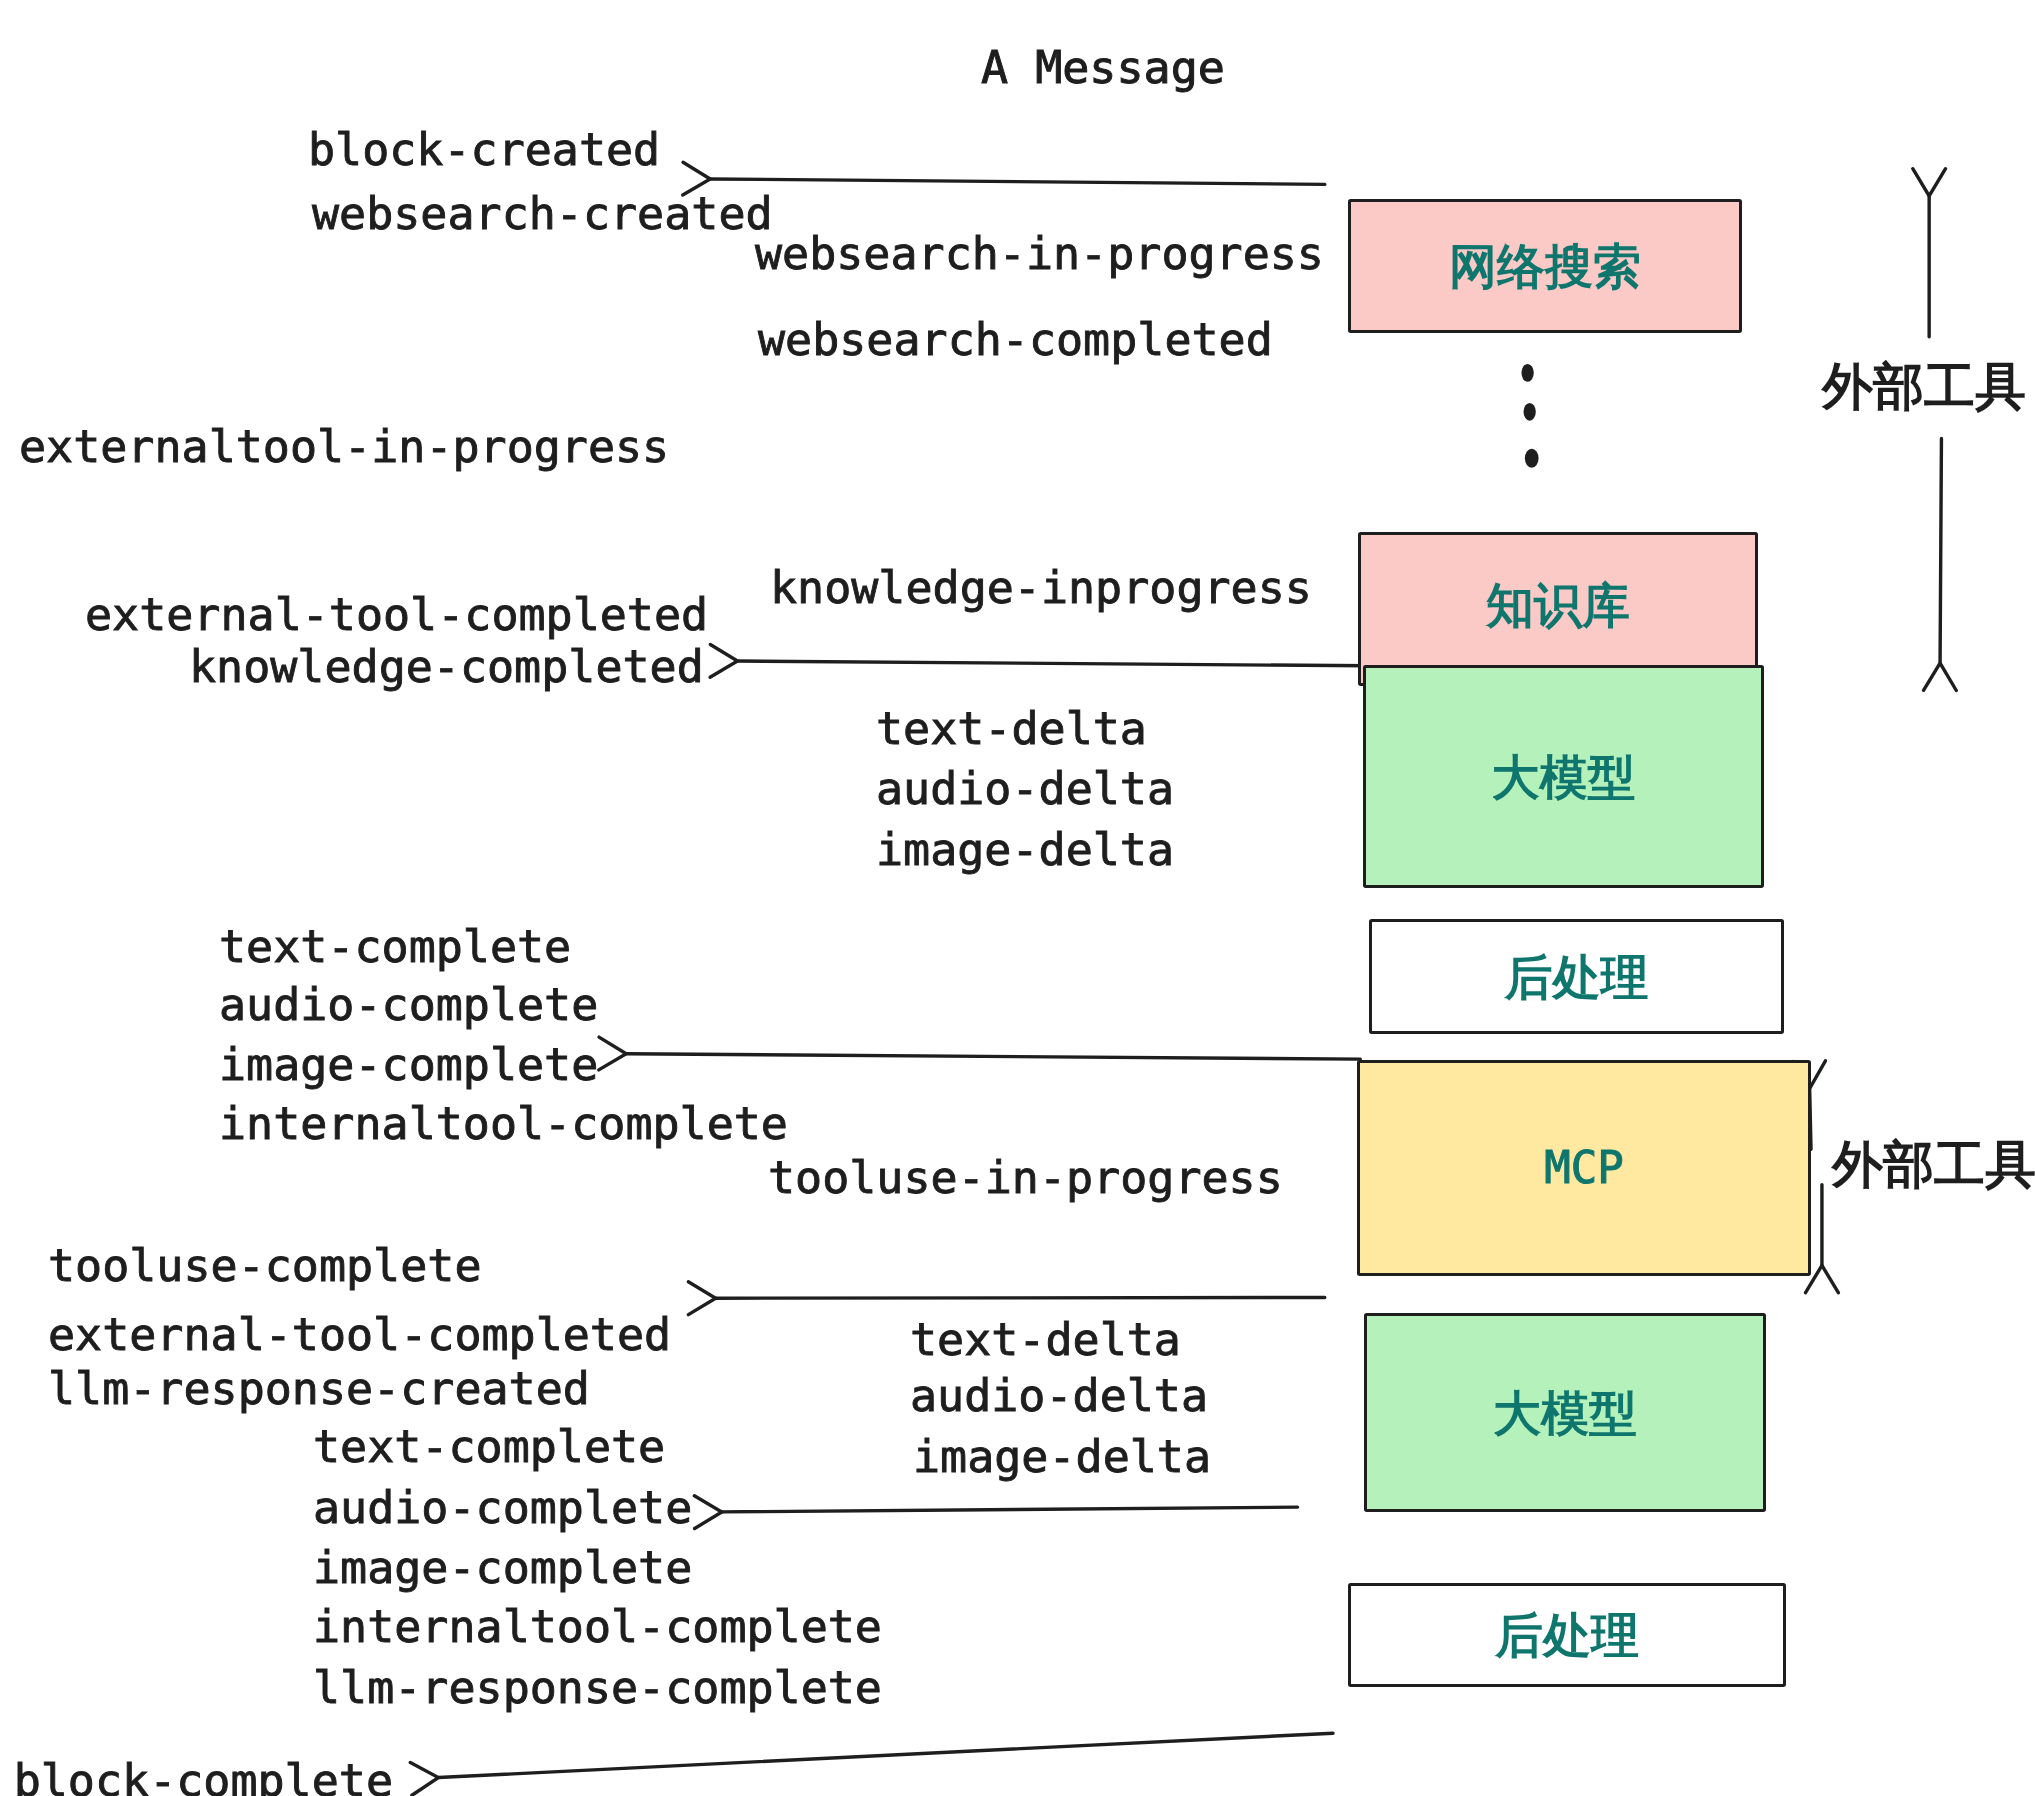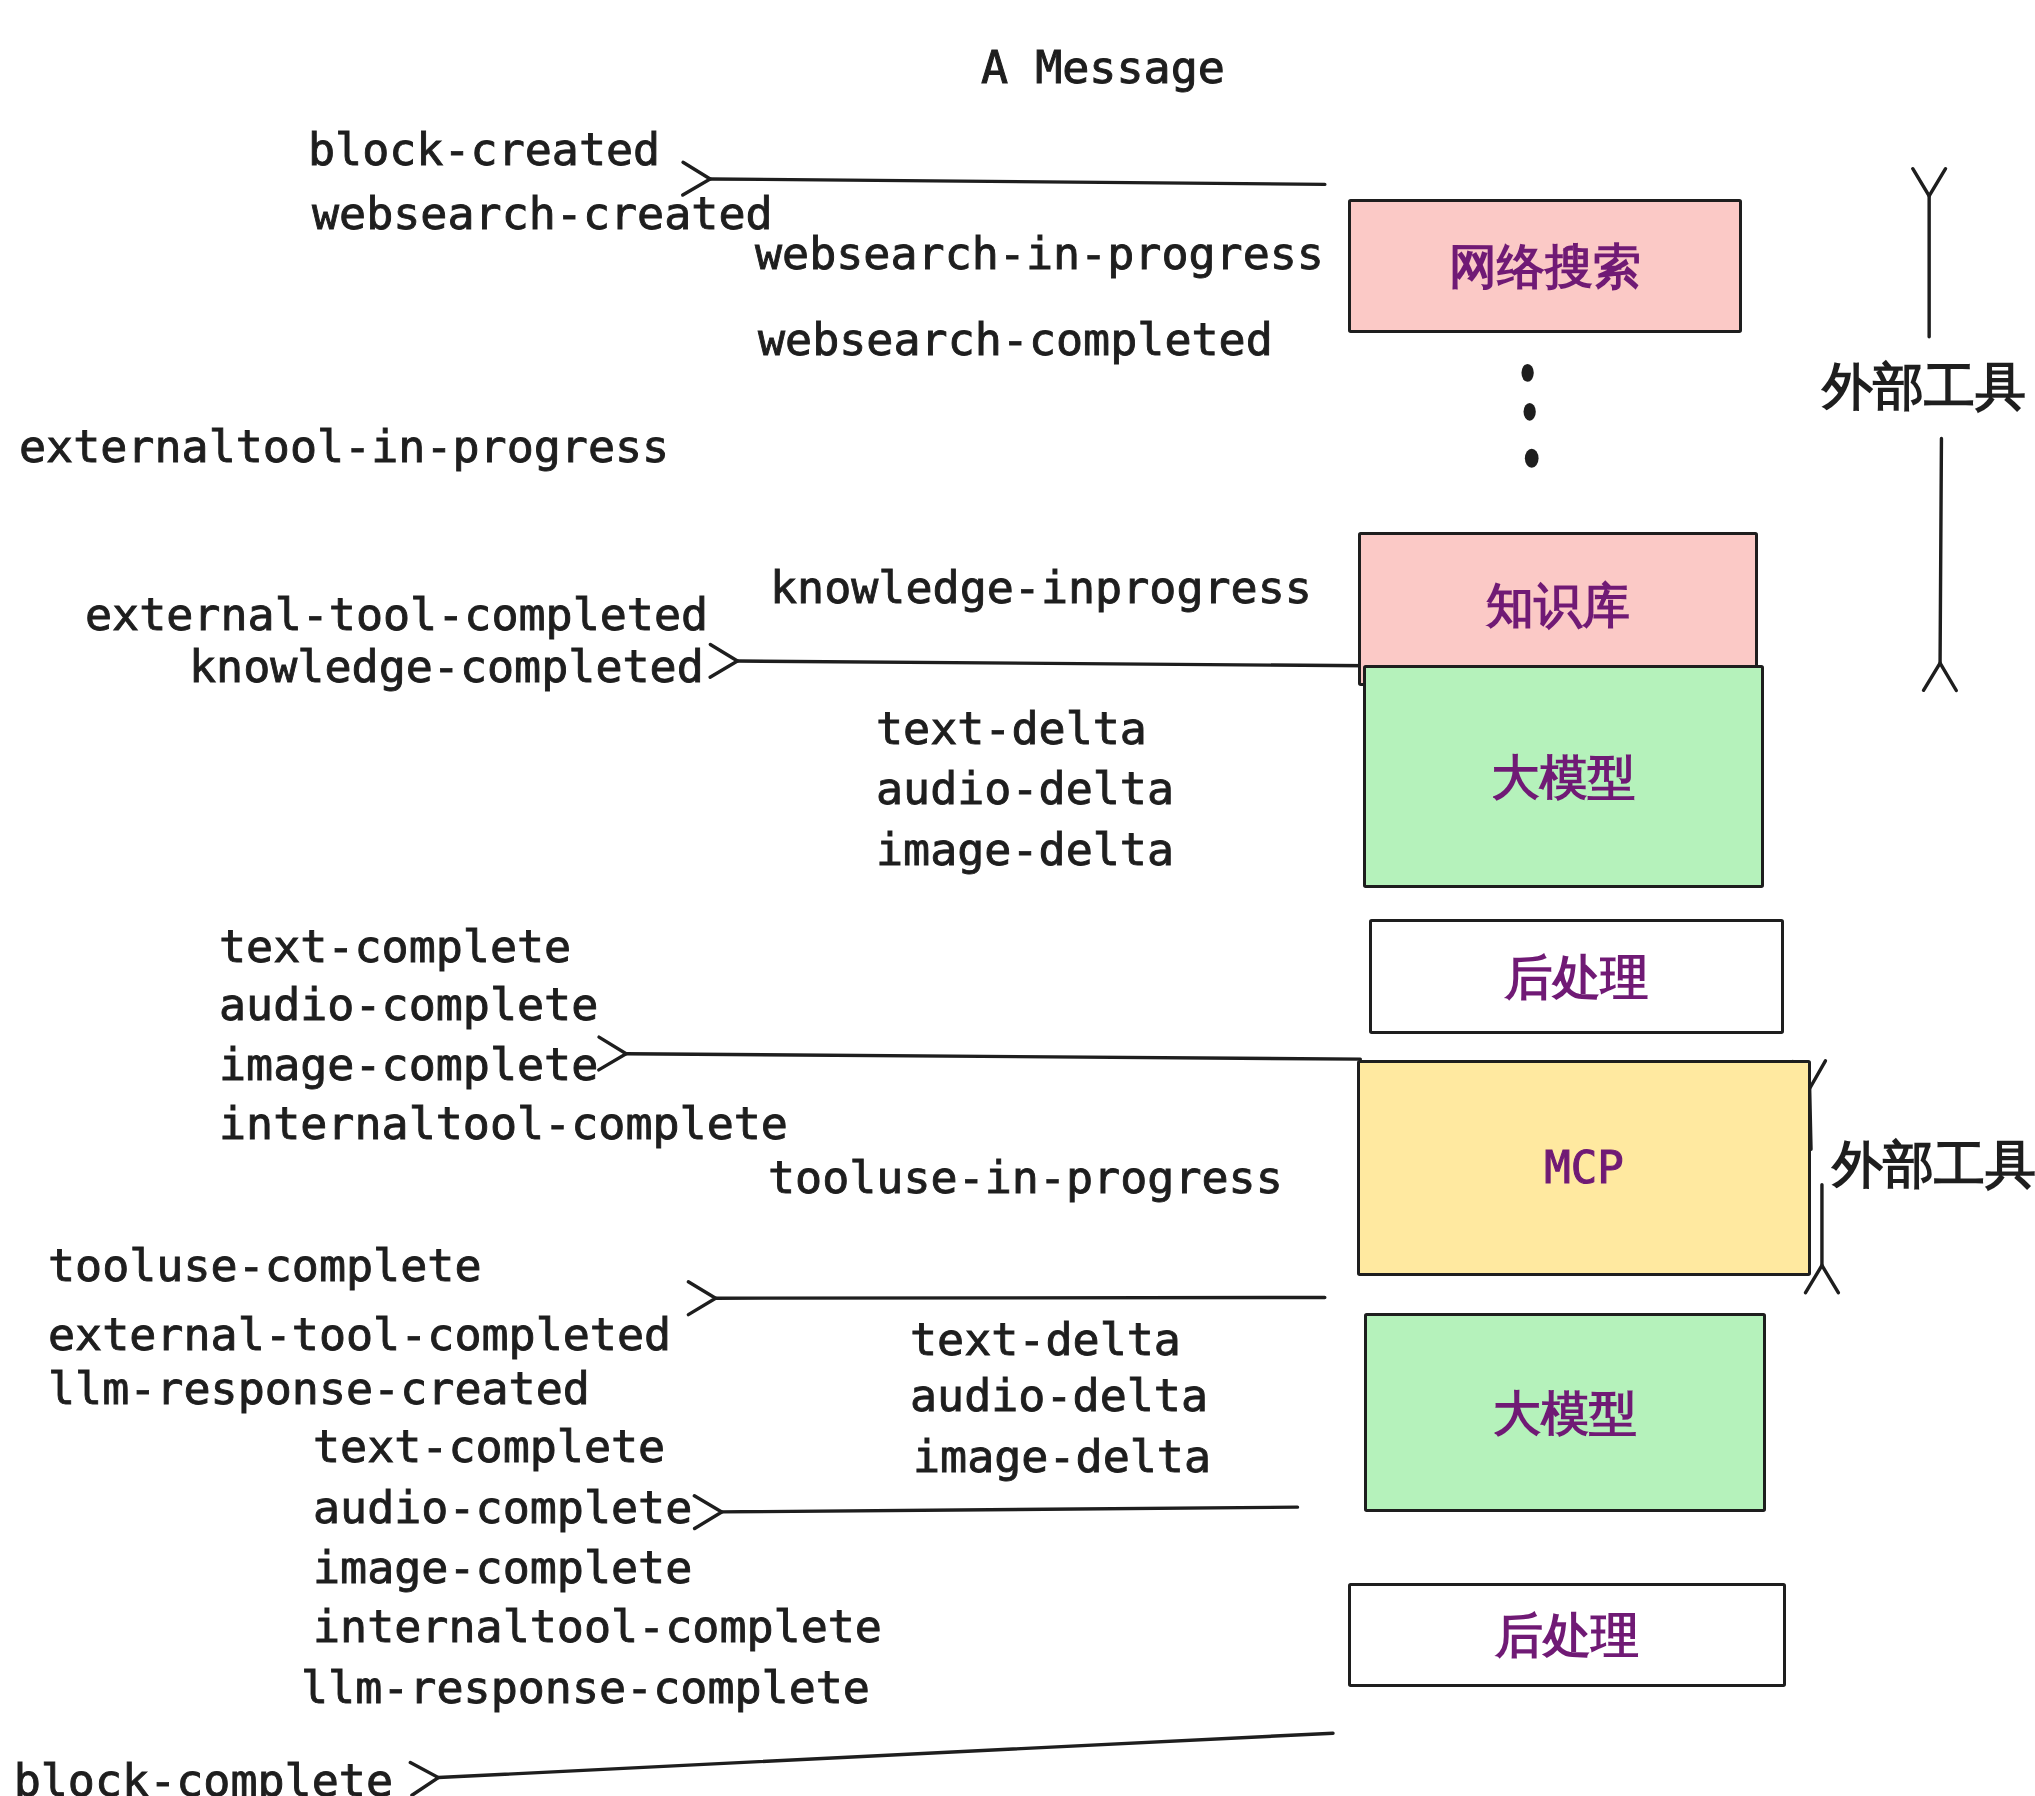--- a/index.html
+++ b/index.html
@@ -17,21 +17,21 @@
   }
   .ev {
     position:absolute; white-space:nowrap;
     font:45px/1.15 "DejaVu Sans Mono", monospace;
     -webkit-text-stroke:0.9px; color:#1e1e1e;
   }
   .box {
     position:absolute; box-sizing:border-box;
     border:3.4px solid #1e1e1e; border-radius:2.7px;
     display:flex; align-items:center; justify-content:center;
-    font:600 48px/1 "DejaVu Sans", sans-serif; color:#701a75;
+    font:600 48px/1 "DejaVu Sans", sans-serif; color:#0f766e;
   }
   .box.mono { font:44px/1 "DejaVu Sans Mono", monospace; -webkit-text-stroke:1.1px; font-weight:400; }
   .side-label {
     position:absolute; white-space:nowrap;
     font:600 51px/1 "DejaVu Sans", sans-serif; color:#1e1e1e;
   }
   svg line, svg path { stroke:#1e1e1e; stroke-width:5; fill:none; stroke-linecap:round; }
   svg ellipse { fill:#1e1e1e; stroke:none; }
 </style>
 </head>
@@ -92,21 +92,21 @@
   <div class="ev" style="left:48px;   top:1335px;">llm-response-created</div>
 
   <div class="ev" style="left:910px; top:1286px;">text-delta</div>
   <div class="ev" style="left:910px; top:1342px;">audio-delta</div>
   <div class="ev" style="left:913px; top:1403px;">image-delta</div>
 
   <div class="ev" style="left:313px;  top:1393px;">text-complete</div>
   <div class="ev" style="left:313px;  top:1454px;">audio-complete</div>
   <div class="ev" style="left:313px;  top:1514px;">image-complete</div>
   <div class="ev" style="left:313px;  top:1573px;">internaltool-complete</div>
-  <div class="ev" style="left:301px;  top:1634px;">llm-response-complete</div>
+  <div class="ev" style="left:313px;  top:1634px;">llm-response-complete</div>
   <div class="ev" style="left:13.7px;   top:1727px;">block-complete</div>
 
   <div class="box" style="left: 1348px; top: 171px; width: 394px; height: 134px; background: rgb(251, 201, 198);">
     <span>网络搜索</span>
   </div>
   <div class="box" style="left: 1358px; top: 504px; width: 400px; height: 154px; background: rgb(251, 201, 198); font-family: Liberation Mono, monospace;">
     <span>知识库</span>
   </div>
   <div class="box" style="left: 1363px; top: 637px; width: 401px; height: 223px; background: rgb(181, 242, 187);">
     <span>大模型</span>

